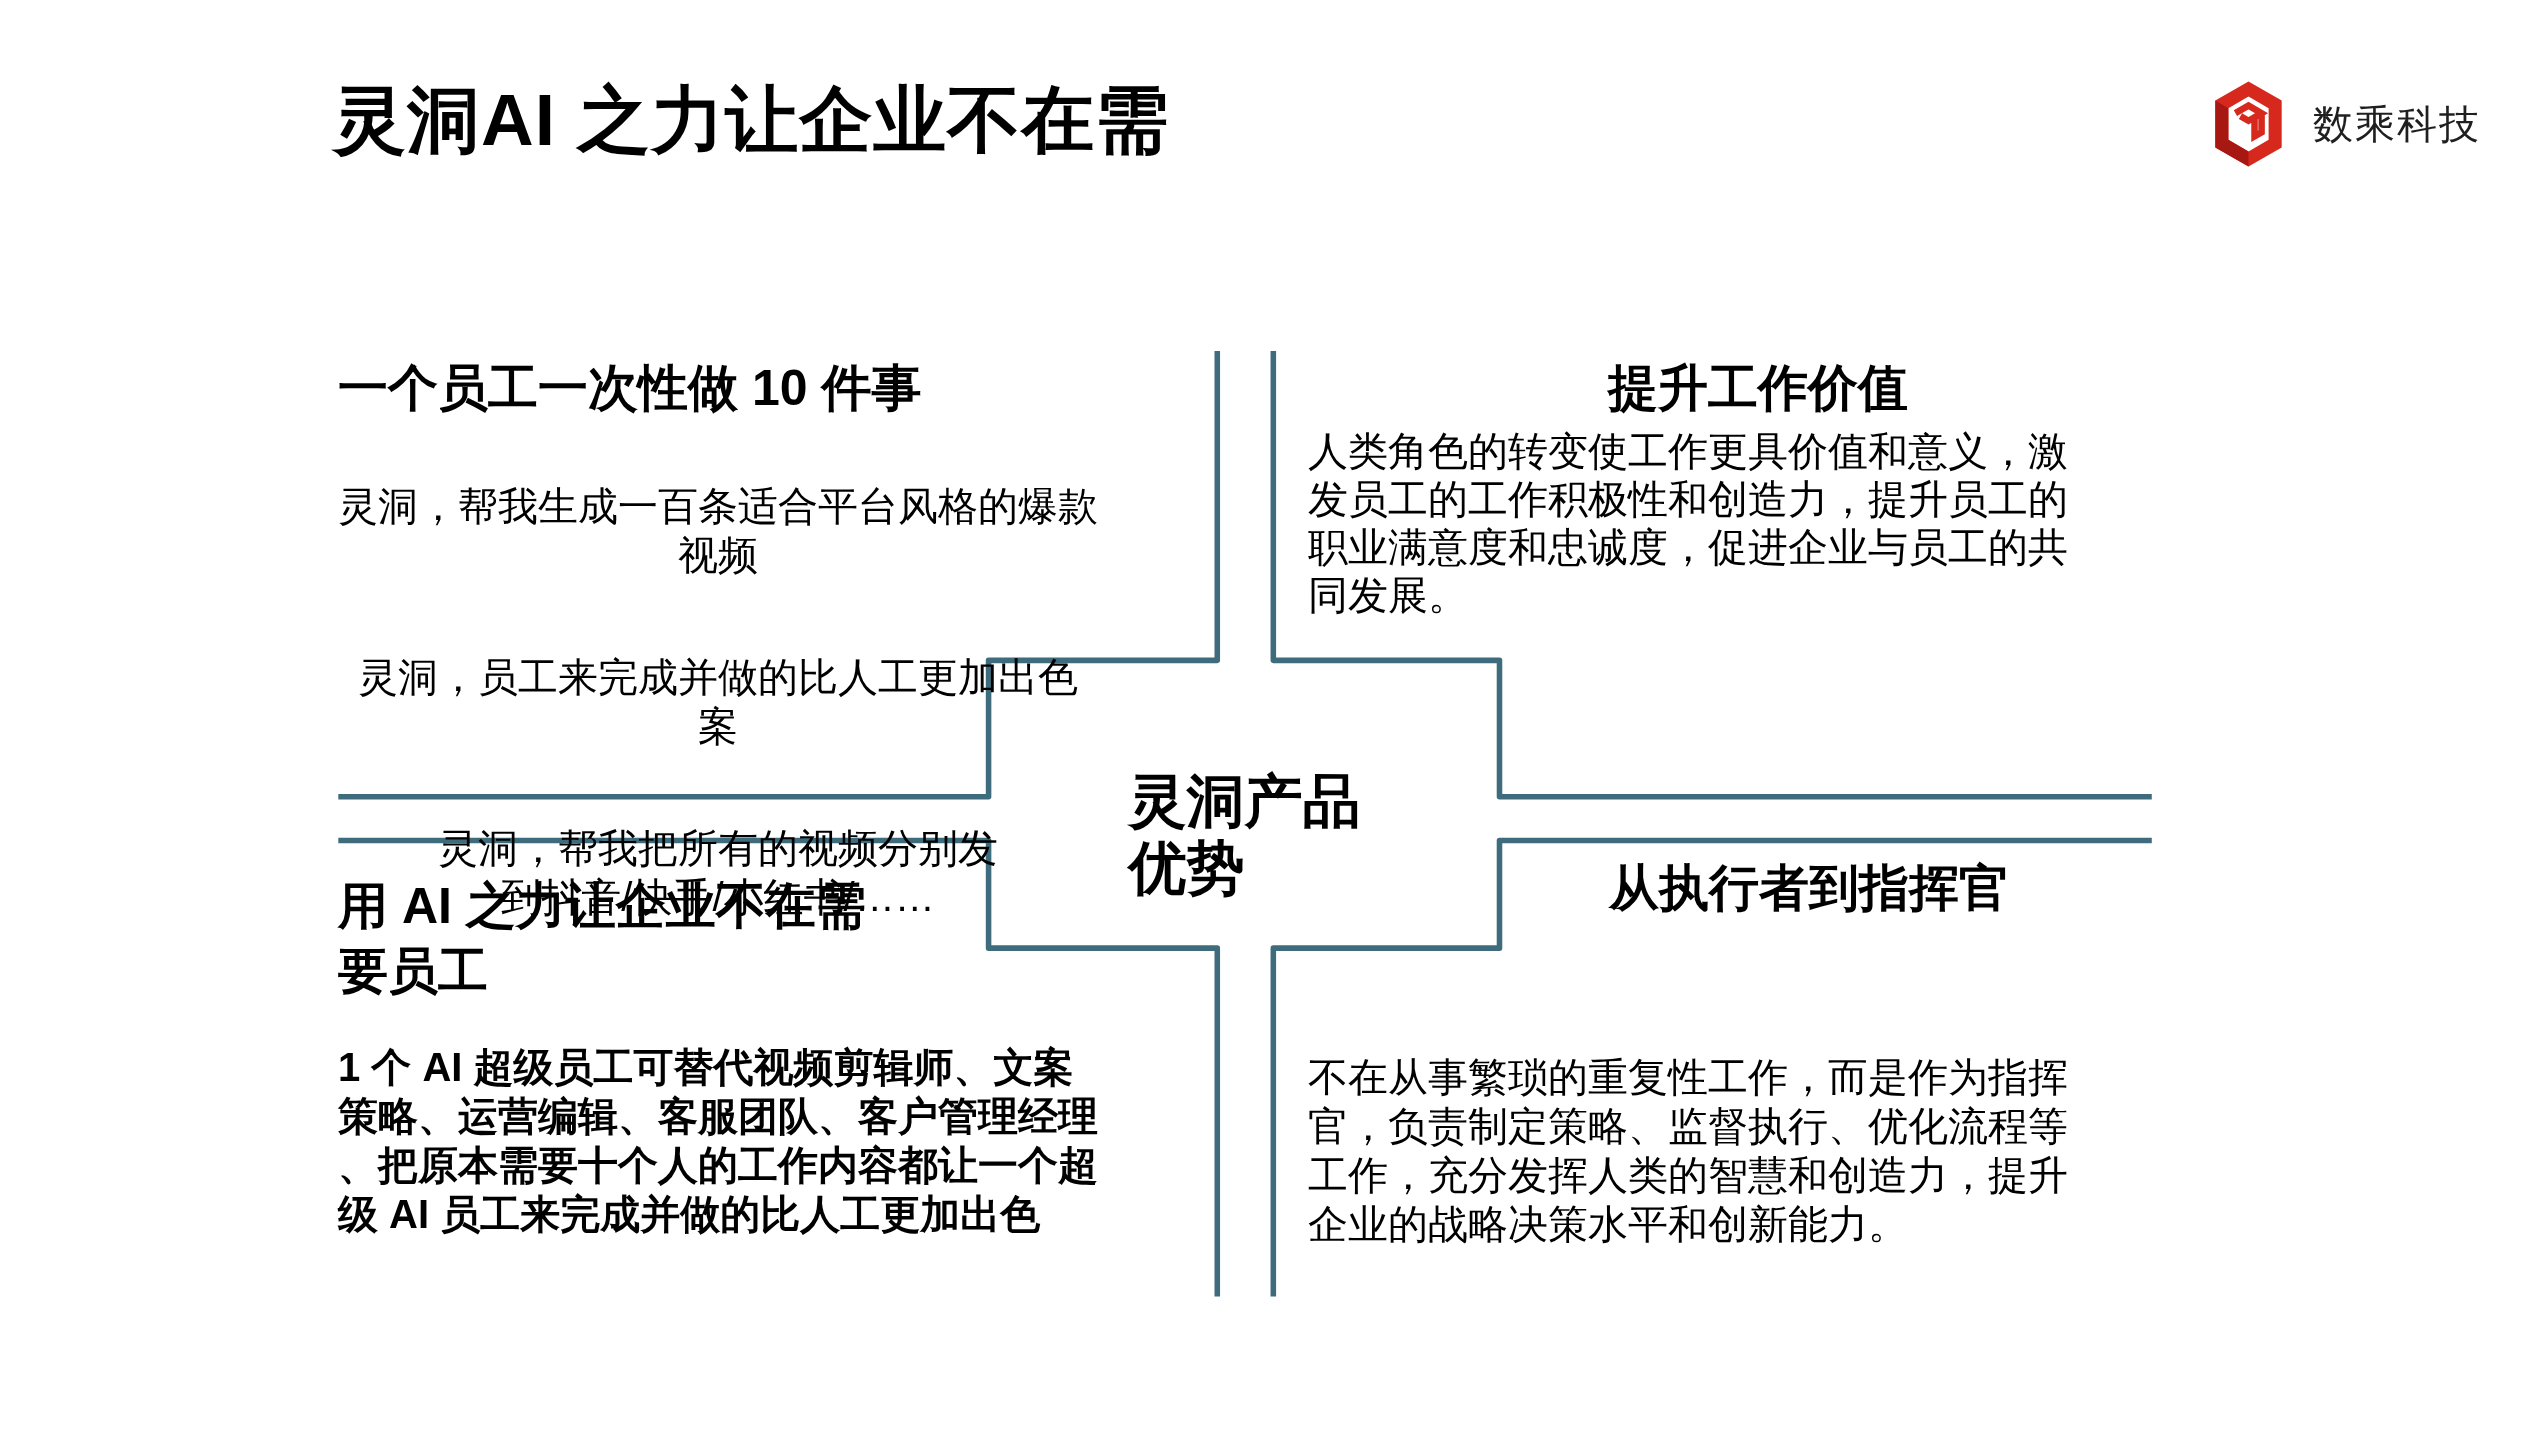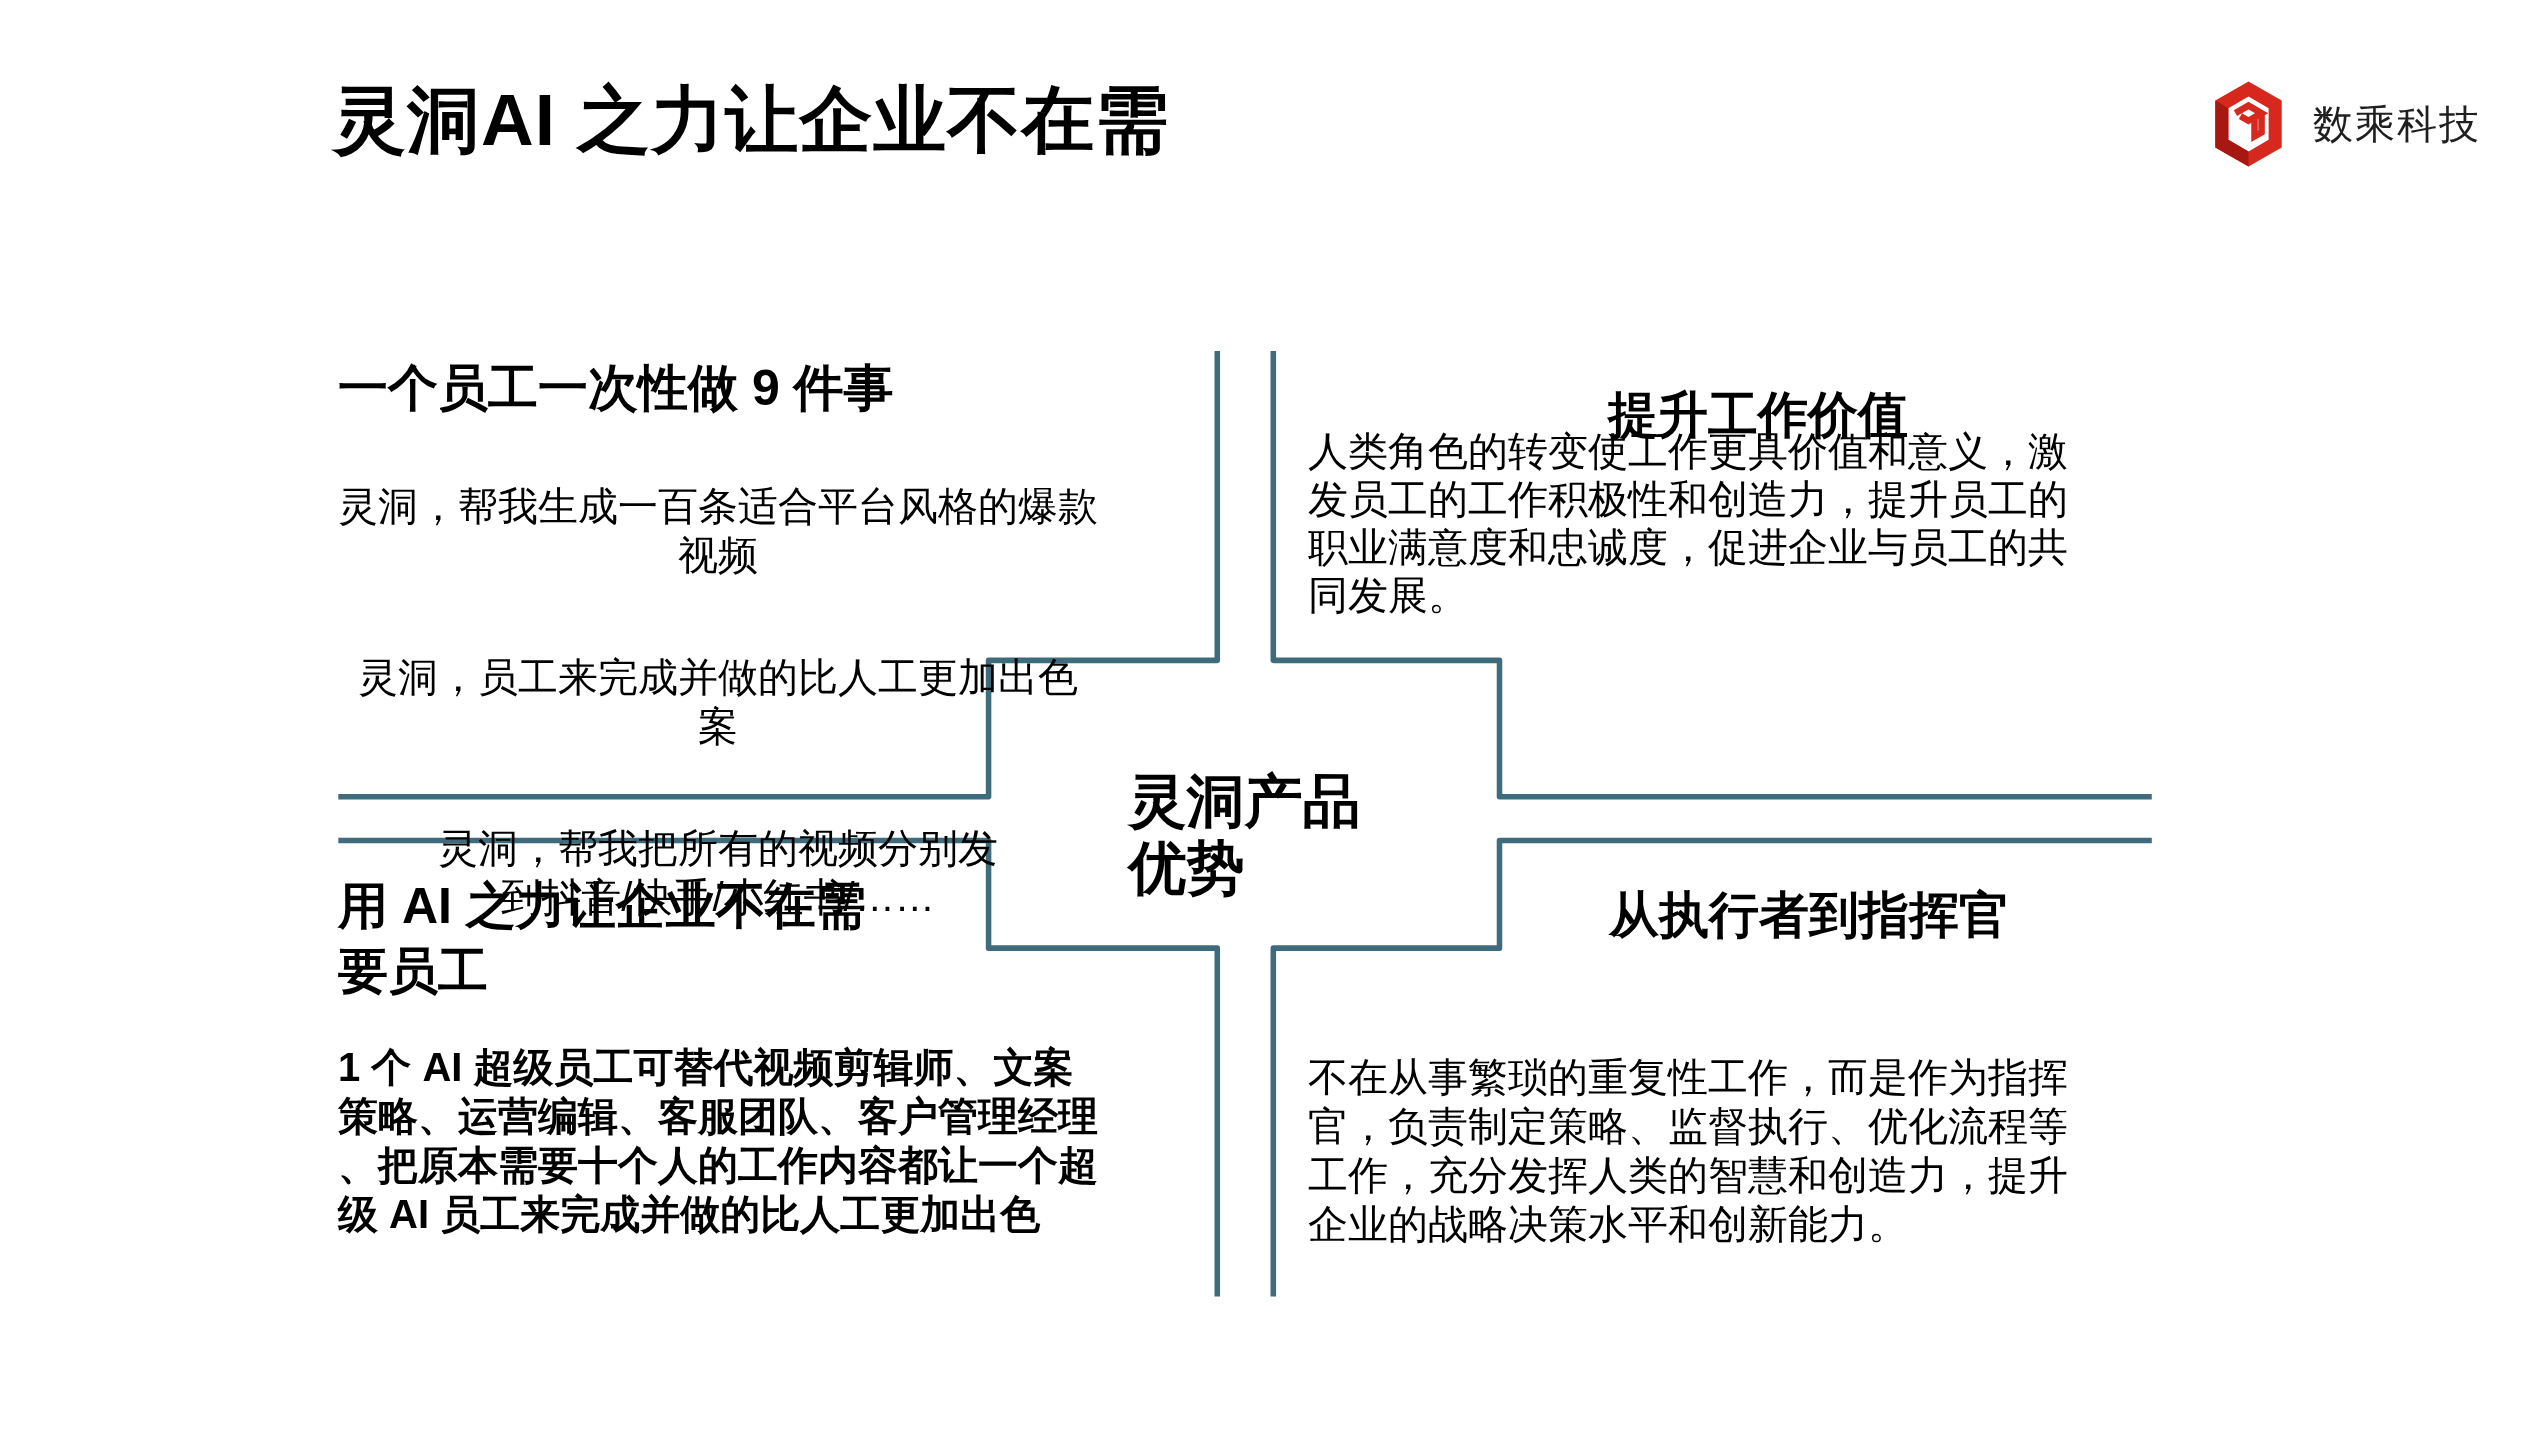--- a/index.html
+++ b/index.html
@@ -26,21 +26,21 @@
   .diagram-lines{left:0;top:0;width:2585px;height:1454px;pointer-events:none;}
   .q-line{fill:none;stroke-width:11px;stroke-linejoin:round;stroke-linecap:butt;}
   .center-label{
     left:989px;top:691px;width:511px;height:288px;
     display:flex;align-items:center;justify-content:center;
     font-size:58px;font-weight:700;line-height:1.15;white-space:pre-line;
   }
   .q-heading{
     font-size:50px;font-weight:700;line-height:1.3;white-space:pre-line;
   }
-  .q-heading.centered{transform:translateX(-50%);white-space:nowrap;text-align:center;margin-top:27px;}
+  .q-heading.centered{transform:translateX(-50%);white-space:nowrap;text-align:center;}
   .q-body{font-size:40px;line-height:49px;white-space:pre-line;}
   .q-body p{margin:0 0 24px 0;white-space:pre-line;text-align:center;}
   .tl-heading{left:338px;top:356px;}
   .tl-body{left:338px;top:433px;}
   .tr-heading{left:1758px;top:356px;}
   .tr-body{left:1308px;top:427px;line-height:48px;}
   .bl-heading{left:338px;top:874px;}
   .bl-body{left:338px;top:1043px;font-weight:bold;}
   .br-heading{left:1809px;top:856px;}
   .br-body{left:1308px;top:1053px;}
@@ -68,21 +68,21 @@
   <svg class="abs diagram-lines" viewBox="0 0 5120 2880" xmlns="http://www.w3.org/2000/svg">
     <polyline class="q-line" points="670,1578 1958,1578 1958,1308 2411,1308 2411,695" stroke="#3e6c7c"></polyline>
     <polyline class="q-line" points="2522,695 2522,1308 2970,1308 2970,1578 4262,1578" stroke="#3e6c7c"></polyline>
     <polyline class="q-line" points="670,1665 1958,1665 1958,1878 2411,1878 2411,2568" stroke="#3e6c7c"></polyline>
     <polyline class="q-line" points="2522,2568 2522,1878 2970,1878 2970,1665 4262,1665" stroke="#3e6c7c"></polyline>
   </svg>
 
   <div class="abs center-label">灵洞产品
 优势</div>
 
-  <div class="abs q-heading tl-heading">一个员工一次性做 9 件事</div>
+  <div class="abs q-heading tl-heading">一个员工一次性做 10 件事</div>
   <div class="abs q-body tl-body">
     <p>灵洞，帮我生成一百条适合平台风格的爆款
 视频</p>
     <p>灵洞，员工来完成并做的比人工更加出色
 案</p>
     <p>灵洞，帮我把所有的视频分别发
 到抖音/快手/小红书/……</p>
   </div>
 
   <div class="abs q-heading centered tr-heading">提升工作价值</div>

